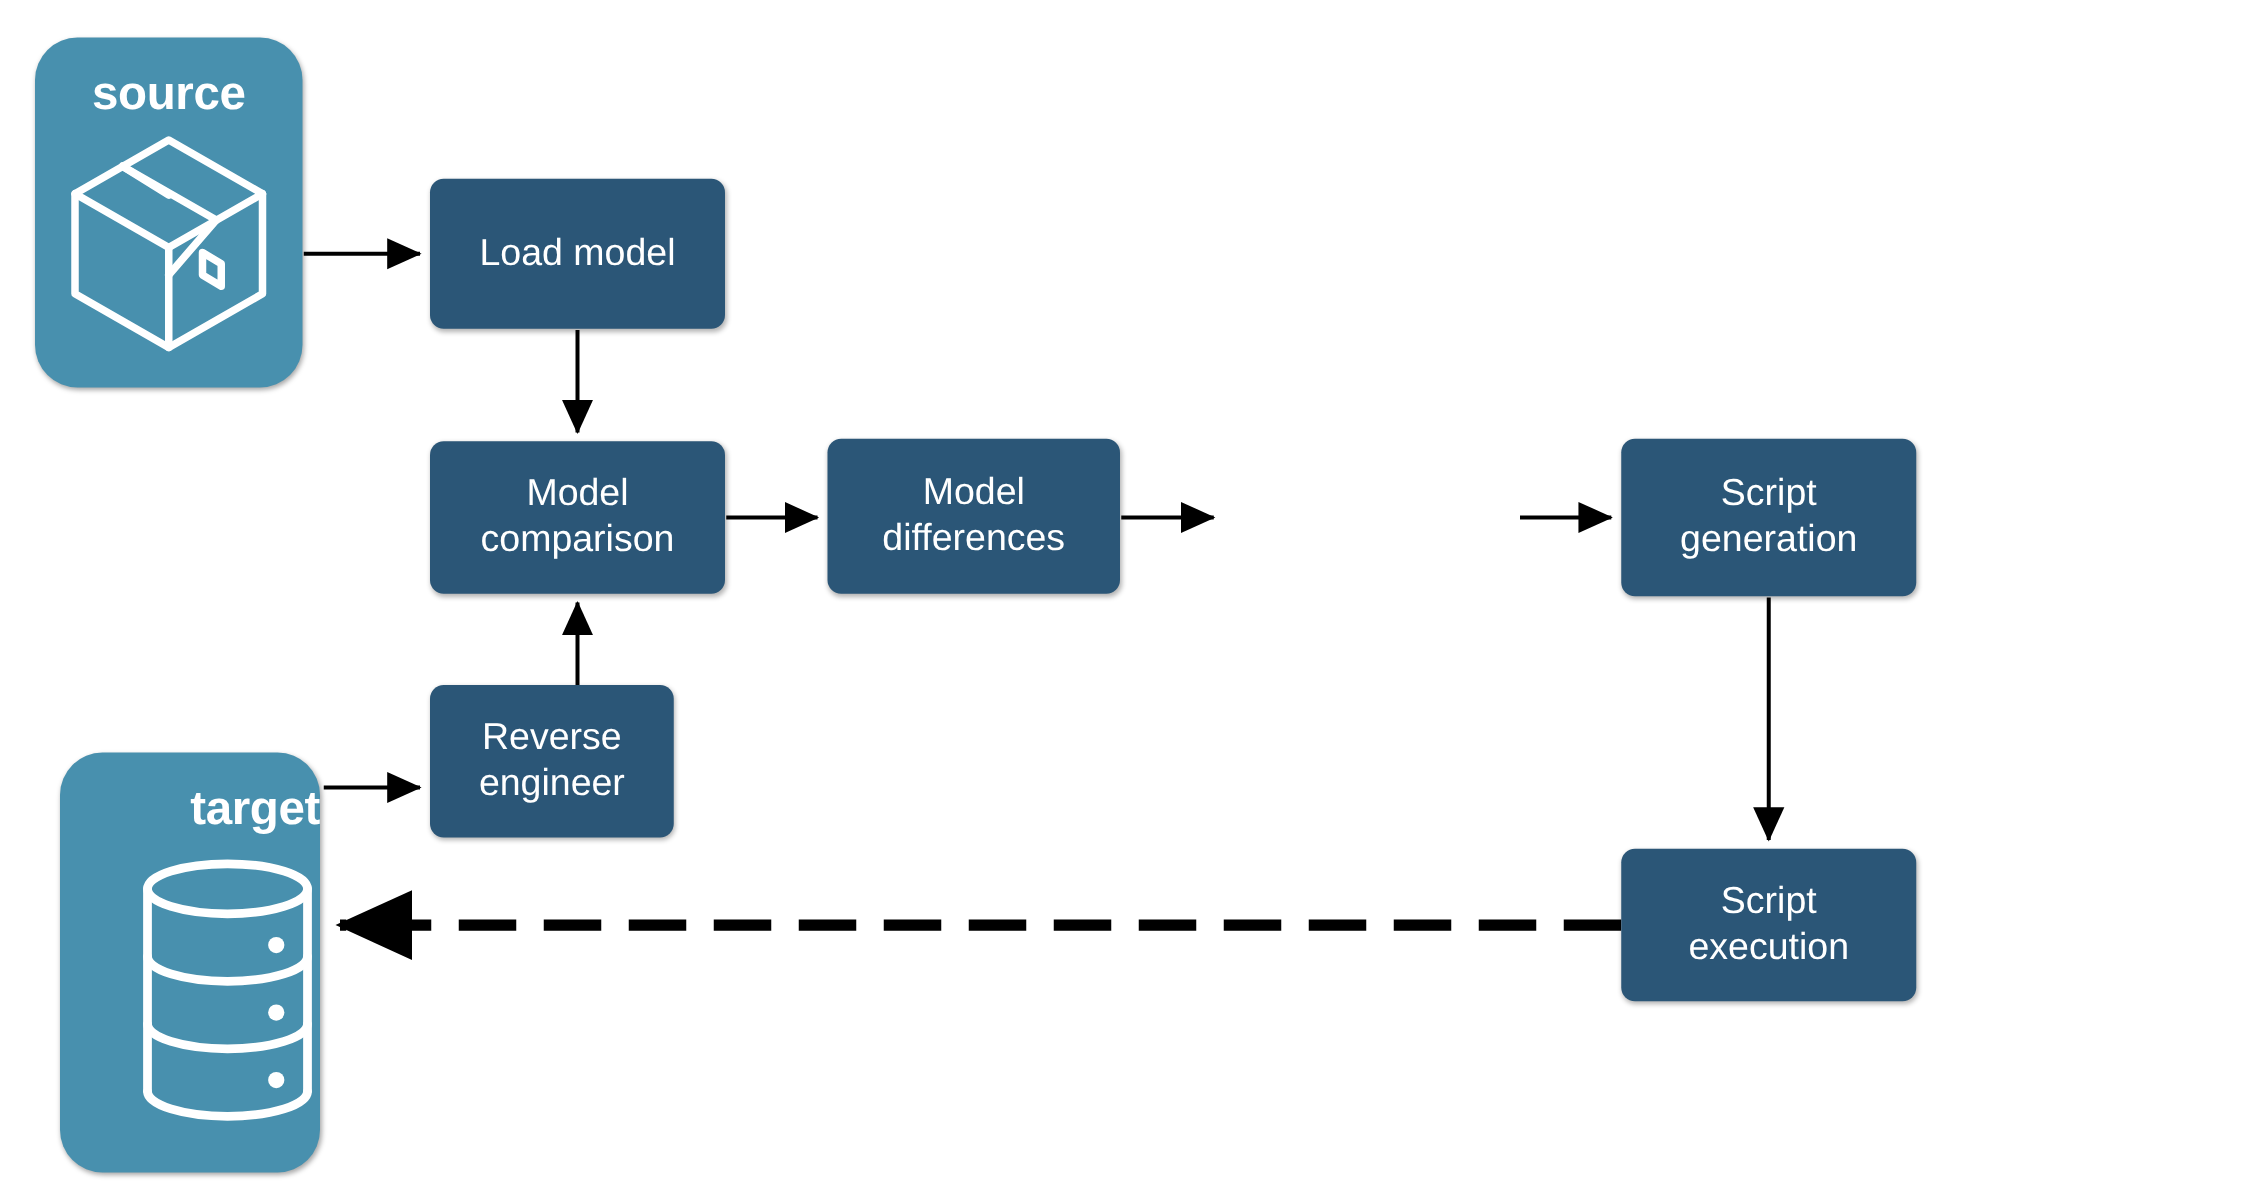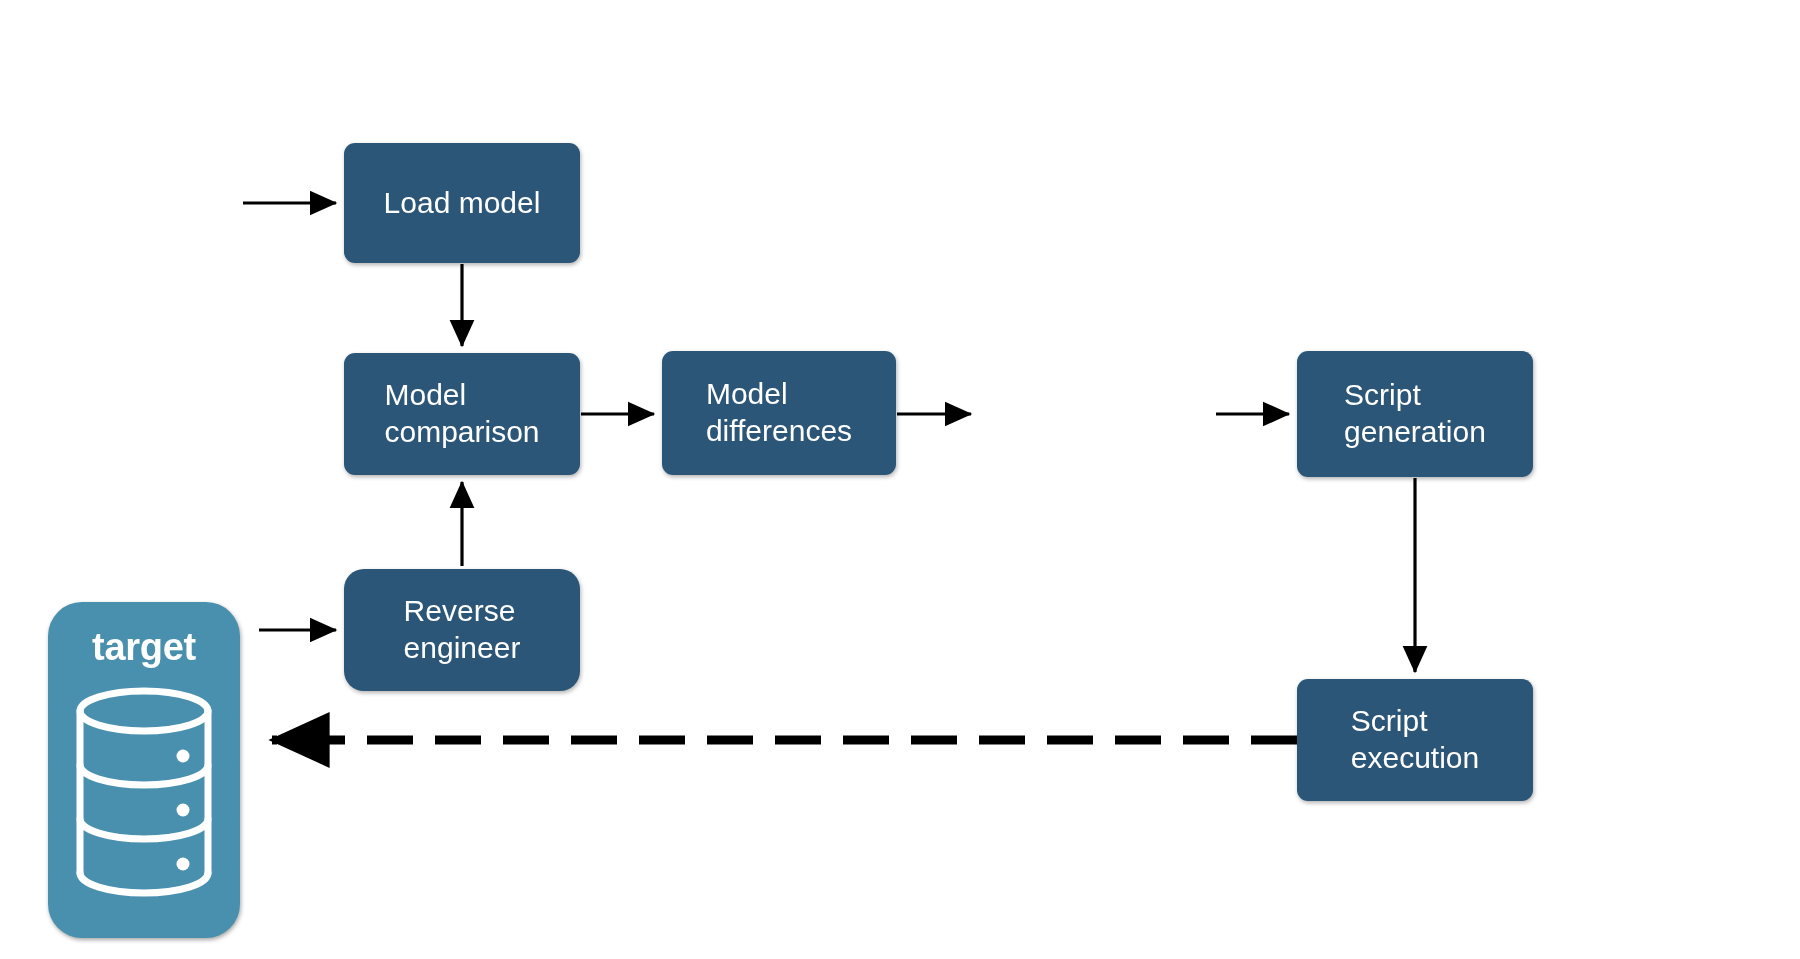--- a/index.html
+++ b/index.html
@@ -42,21 +42,21 @@
   }
   
   .process-box {
     position: absolute;
     background: #2B5677;
     border-radius: 11px;
     box-shadow: 1px 2px 4px rgba(0,0,0,0.30);
     display: flex;
     align-items: center;
     justify-content: center;
-    text-align: left;
+    text-align: center;
     box-sizing: border-box;
   }
   .process-label {
     color: #ffffff;
     font-size: 30px;
     line-height: 1.22;
     font-weight: normal;
     white-space: pre-line;
     user-select: none;
   }
@@ -97,22 +97,41 @@
 
     <line x1="1415" y1="478" x2="1415" y2="672" stroke="#000000" stroke-width="3.2" marker-end="url(#arrowSolid)"></line>
 
     <line x1="259" y1="630" x2="336" y2="630" stroke="#000000" stroke-width="3.2" marker-end="url(#arrowSolid)"></line>
 
     <line x1="462" y1="566" x2="462" y2="482" stroke="#000000" stroke-width="3.2" marker-end="url(#arrowSolid)"></line>
 
     <line x1="1297" y1="740" x2="272" y2="740" stroke="#000000" stroke-width="9" stroke-dasharray="46 22" marker-end="url(#arrowDash)"></line>
   </svg>
 
+  <div class="endpoint-card" style="left:28px; top:30px; width:214px; height:280px; padding-top:26px;">
+    <div class="endpoint-title">source</div>
+    <svg class="endpoint-icon" width="170" height="178" viewBox="0 0 170 178" xmlns="http://www.w3.org/2000/svg" style="margin-top:10px;">
+      <g fill="none" stroke="#ffffff" stroke-width="6" stroke-linejoin="round" stroke-linecap="round">
 
-  <div class="endpoint-card" style="left:48px; top:602px; width:192px; height:336px; padding-top:26px;">
+        <path d="M85 8 L160 51 L160 131 L85 174 L10 131 L10 51 Z"></path>
+
+        <path d="M10 51 L85 94 L160 51"></path>
+
+        <path d="M85 94 L85 174"></path>
+
+        <path d="M48 29 L123 72"></path>
+        <path d="M85 116 L123 72"></path>
+        <path d="M48 29 L85 52"></path>
+
+        <path d="M112 98 L127 107 L127 125 L112 116 Z"></path>
+      </g>
+    </svg>
+  </div>
+
+  <div class="endpoint-card" style="left:48px; top:602px; width:208px; height:336px; padding-top:26px;align-items:flex-end;">
     <div class="endpoint-title">target</div>
     <svg class="endpoint-icon" width="148" height="216" viewBox="0 0 148 216" xmlns="http://www.w3.org/2000/svg" style="margin-top:18px;">
       <g fill="none" stroke="#ffffff" stroke-width="7" stroke-linejoin="round" stroke-linecap="round">
 
         <path d="M10 27 L10 189"></path>
         <path d="M138 27 L138 189"></path>
 
         <ellipse cx="74" cy="27" rx="64" ry="20"></ellipse>
 
         <path d="M10 189 A64 20 0 0 0 138 189"></path>
@@ -146,18 +165,18 @@
   <div class="process-box" style="left:1297px; top:351px; width:236px; height:126px;">
     <span class="process-label">Script
 generation</span>
   </div>
 
   <div class="process-box" style="left:1297px; top:679px; width:236px; height:122px;">
     <span class="process-label">Script
 execution</span>
   </div>
 
-  <div class="process-box" style="left:344px; top:569px; width:236px; height:122px;border-radius:20px;">
+  <div class="process-box" style="left:344px; top:548px; width:195px; height:122px;">
     <span class="process-label">Reverse
 engineer</span>
   </div>
 
 </div>
 
 </body></html>

